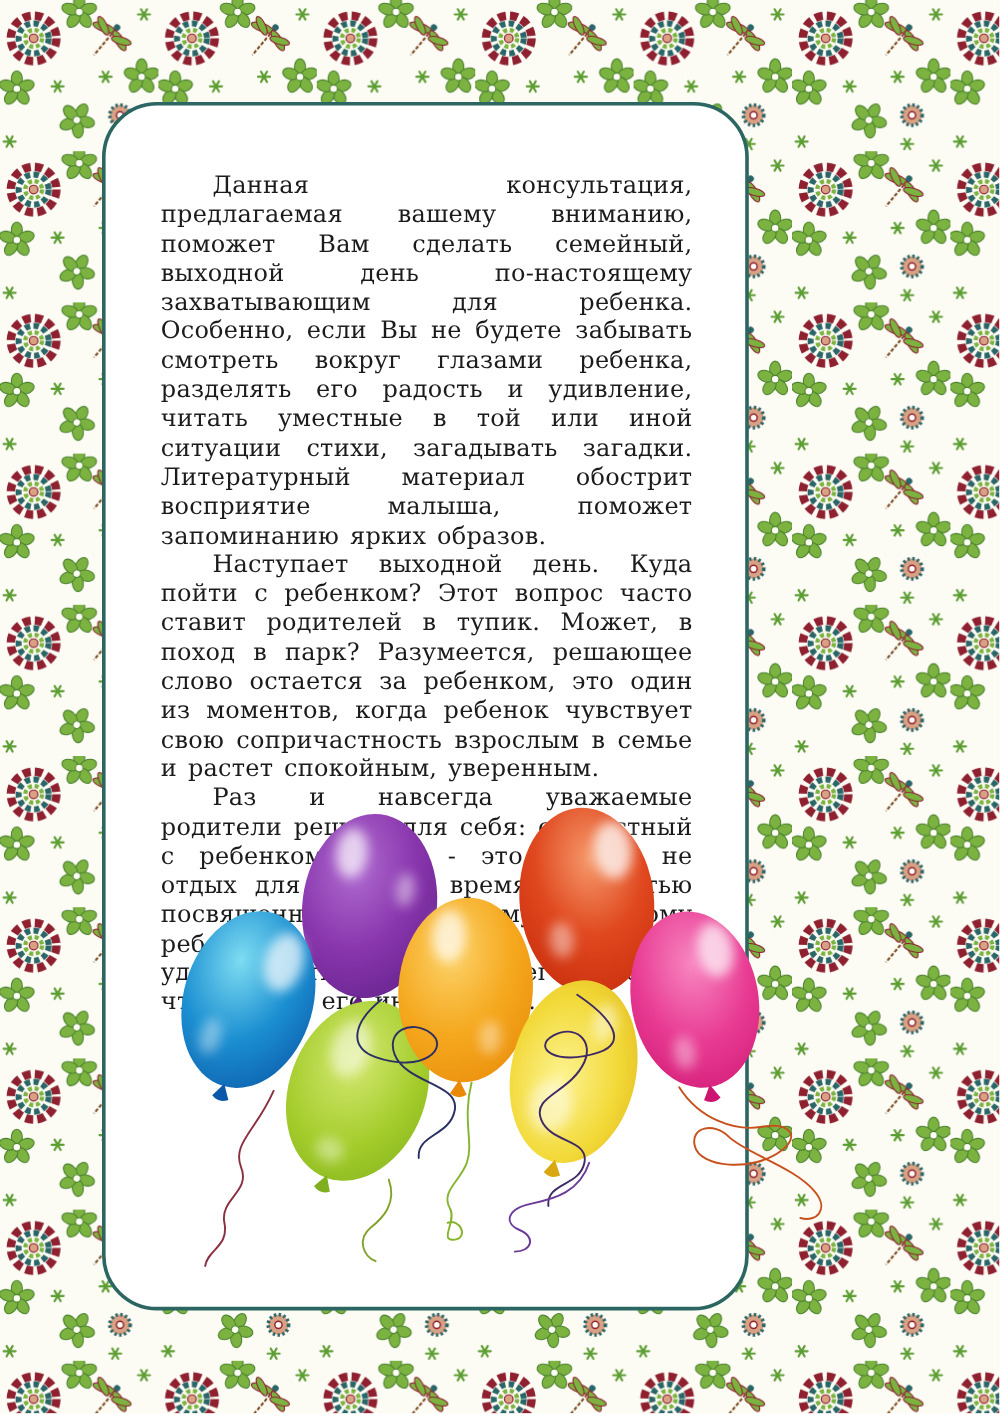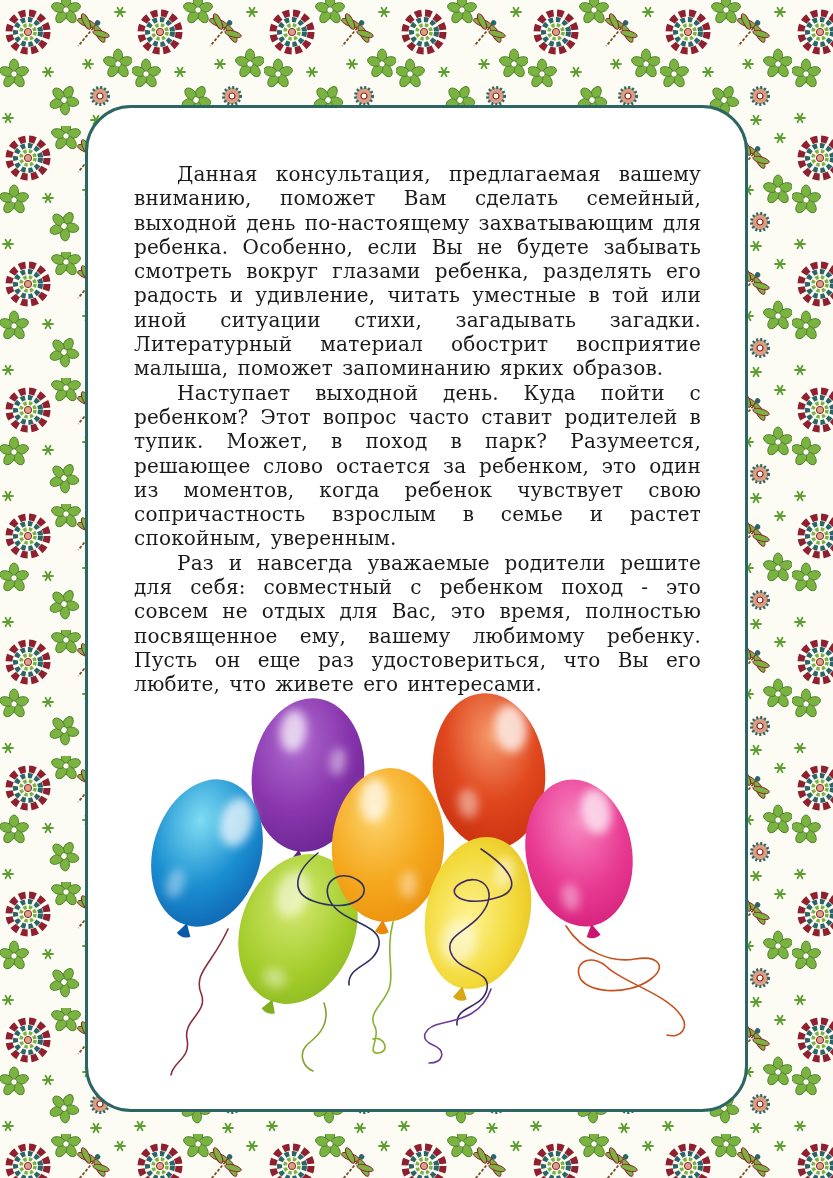--- a/index.html
+++ b/index.html
@@ -7,27 +7,26 @@
     position:relative;
     width:833px;height:1178px;
     overflow:hidden;
     background:#fcfbf4;
     font-family:"DejaVu Serif", serif;
   }
   .bg-pattern{position:absolute;left:0;top:0;width:833px;height:1178px;}
   .card{
     position:absolute;
     left:85px;top:85px;
-    width:663px;height:1007px;
+    width:539px;height:1007px;
     box-sizing:border-box;
     background:#ffffff;
     border:3px solid #2c6662;
     border-radius:46px;
     padding:54px 44px 0 46px;
-    margin-top:20px;
   }
   .para{
     margin:0;
     font-size:20px;
     line-height:24.3px;
     color:#1b1b1b;
     text-align:justify;
     text-indent:43px;
     letter-spacing:0.2px;
     word-spacing:2.5px;

